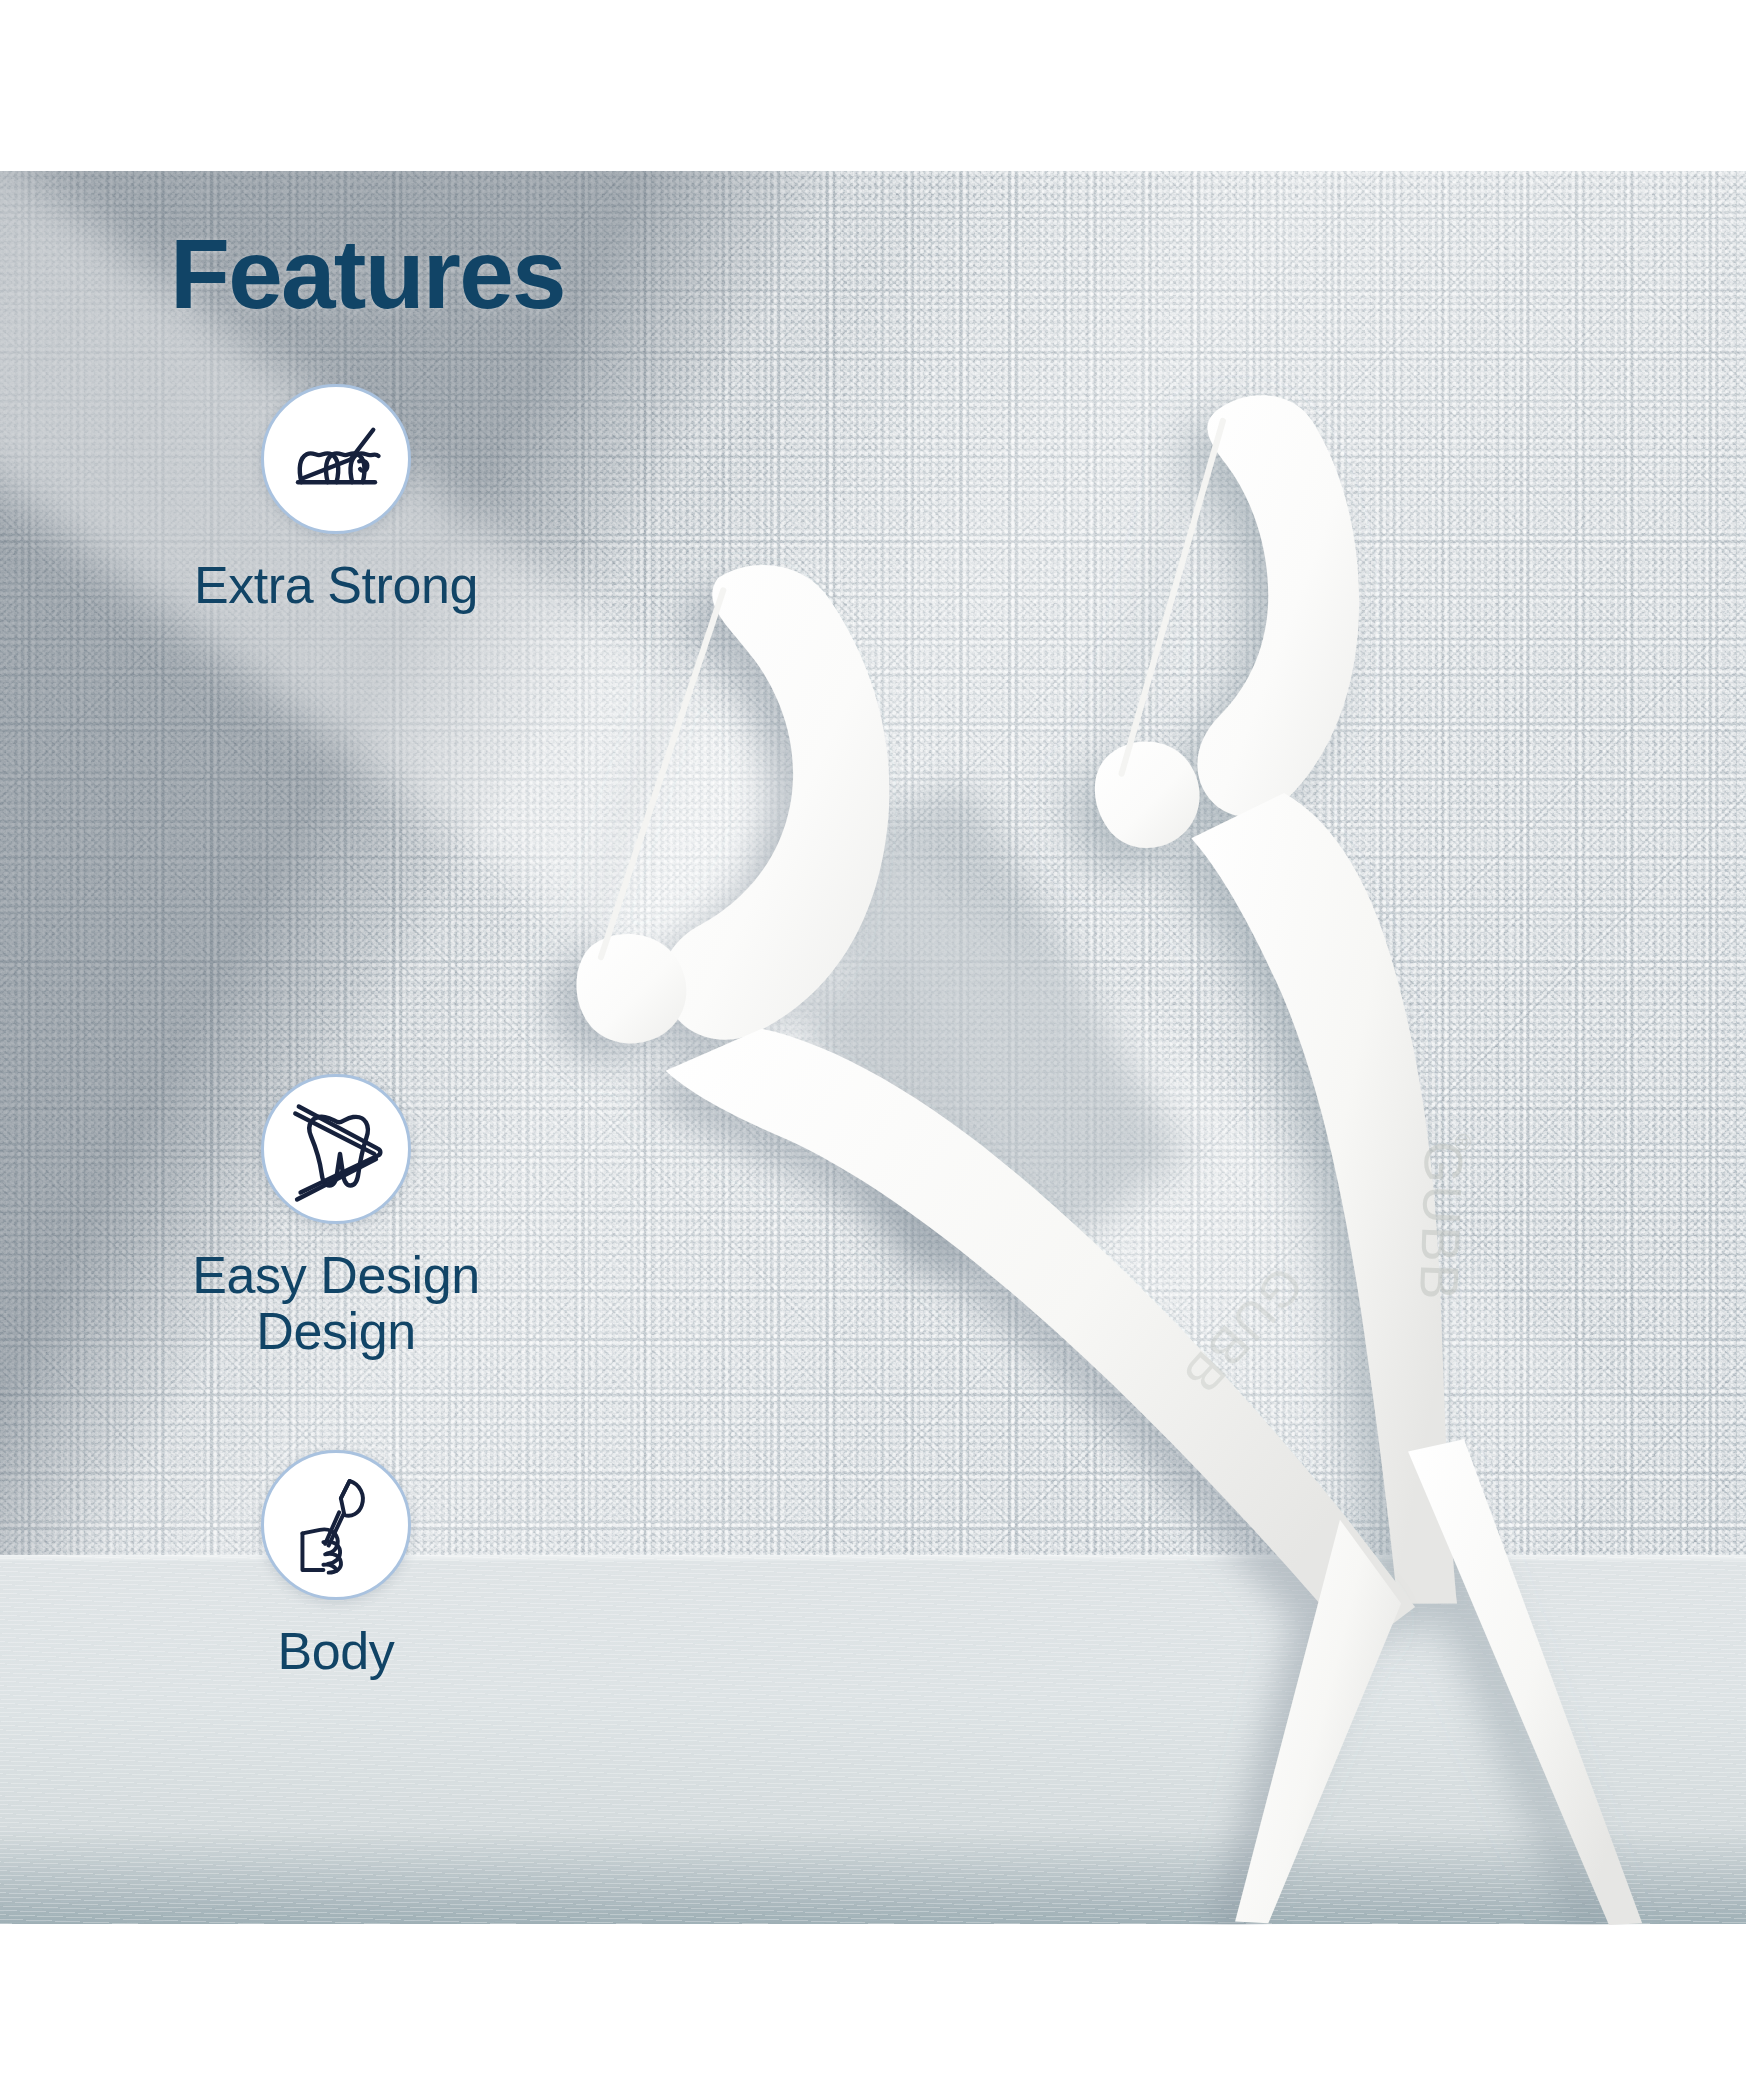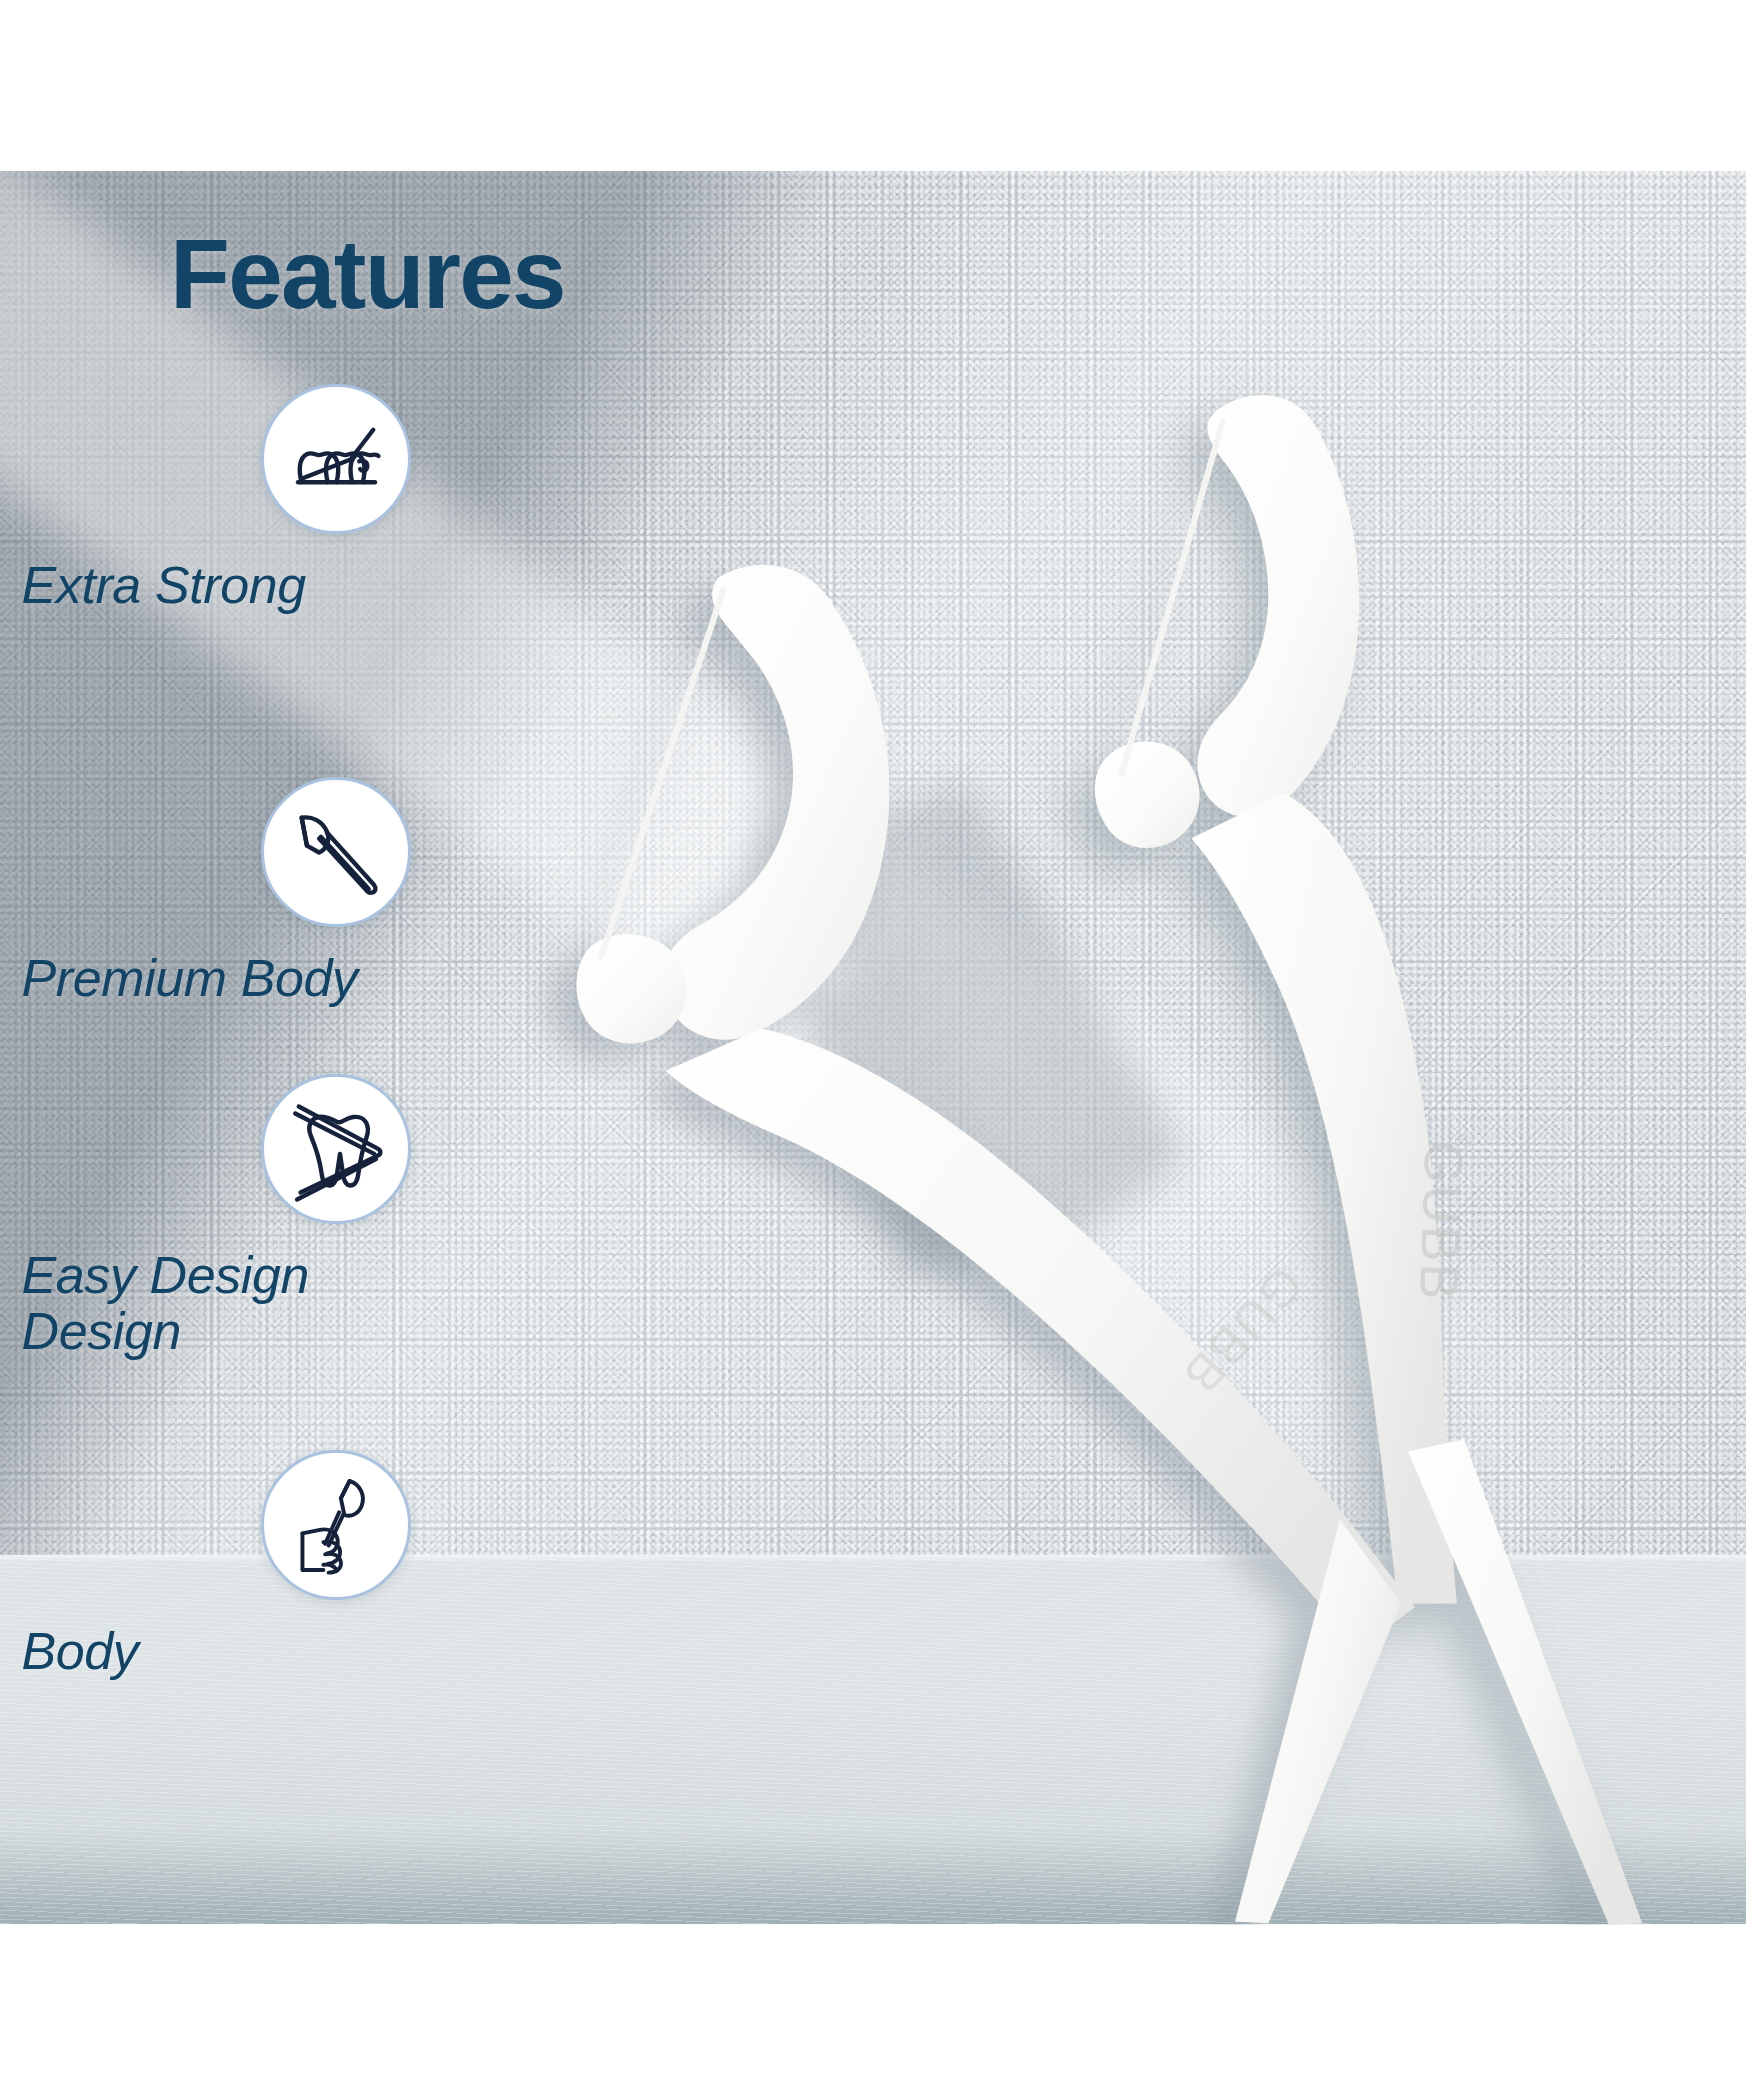--- a/index.html
+++ b/index.html
@@ -56,21 +56,21 @@
   .prod{position:absolute;left:0;top:0;width:1747px;height:1754px;pointer-events:none;}
   .prod svg{display:block;}
 
   
   #features{position:absolute;left:4px;top:0;width:1736px;height:2096px;}
 
   .title{position:absolute;left:166px;top:225px;font-size:98px;font-weight:700;
      color:#114466;letter-spacing:-1.7px;line-height:1;
      text-shadow:0 1.7px 8.7px rgba(255,255,255,.30);}
 
-  .feature{position:absolute;width:629px;left:17.5px;text-align:left;font-style:italic;}
+  .feature{position:absolute;width:629px;left:17.5px;text-align:center;}
   .circle{width:150px;height:150px;margin:0 auto;border-radius:50%;background:#ffffff;
      border:3.5px solid #a9c2df;box-sizing:border-box;display:flex;align-items:center;
      justify-content:center;box-shadow:0 2.6px 12.2px rgba(60,80,100,.16);}
   .circle svg{display:block;}
   .flabel{margin-top:23px;font-size:52px;line-height:1.08;color:#114466;font-weight:400;
      letter-spacing:-0.4px;text-shadow:0 1.7px 7px rgba(255,255,255,.25);}
 
   #f0{top:384px;}
   #f1{top:777px;}
   #f2{top:1074px;}
@@ -220,35 +220,20 @@
             <path d="M102 26 L76 60 L20 82"></path>
             <path d="M86 62 C92 60 96 64 95 69 C94 73 89 74 87 71"></path>
           </svg>
         </span>
       </div>
       <div class="flabel">
         <div>Extra Strong</div>
       </div>
     </div>
 
-    <div class="feature" id="f1">
-      <div class="circle">
-        <span>
-          <svg width="101" height="101" viewBox="0 0 116 116" fill="none" stroke="#16213c" stroke-width="5" stroke-linecap="round" stroke-linejoin="round">
-            <path d="M18 18 C30 16 42 22 47 34 C51 44 47 54 38 58 L24 50 Z"></path>
-            <path d="M18 18 L24 50"></path>
-            <path d="M40 40 L95 100"></path>
-            <path d="M47 35 L101 95 C104 99 103 103 99 104 C96 105 93 103 91 100 L38 42"></path>
-          </svg>
-        </span>
-      </div>
-      <div class="flabel">
-        <div>Premium Body</div>
-      </div>
-    </div>
 
     <div class="feature" id="f2">
       <div class="circle">
         <span>
           <svg width="107" height="107" viewBox="0 0 122 122" fill="none" stroke="#16213c" stroke-width="5" stroke-linecap="round" stroke-linejoin="round">
             <path d="M32 46 C26 32 34 22 48 24 C56 25 60 30 64 30 C68 30 72 25 80 24 C94 22 100 34 95 48
                      C91 60 88 74 86 88 C85 96 82 102 77 102 C72 102 69 96 68 86 L65 66 L62 86
                      C61 96 58 102 53 102 C48 102 45 96 44 88 C42 74 37 58 32 46 Z"></path>
             <path d="M14 20 L104 66"></path>
             <path d="M18 12 L108 60 C112 62 112 66 108 68 L20 110"></path>

